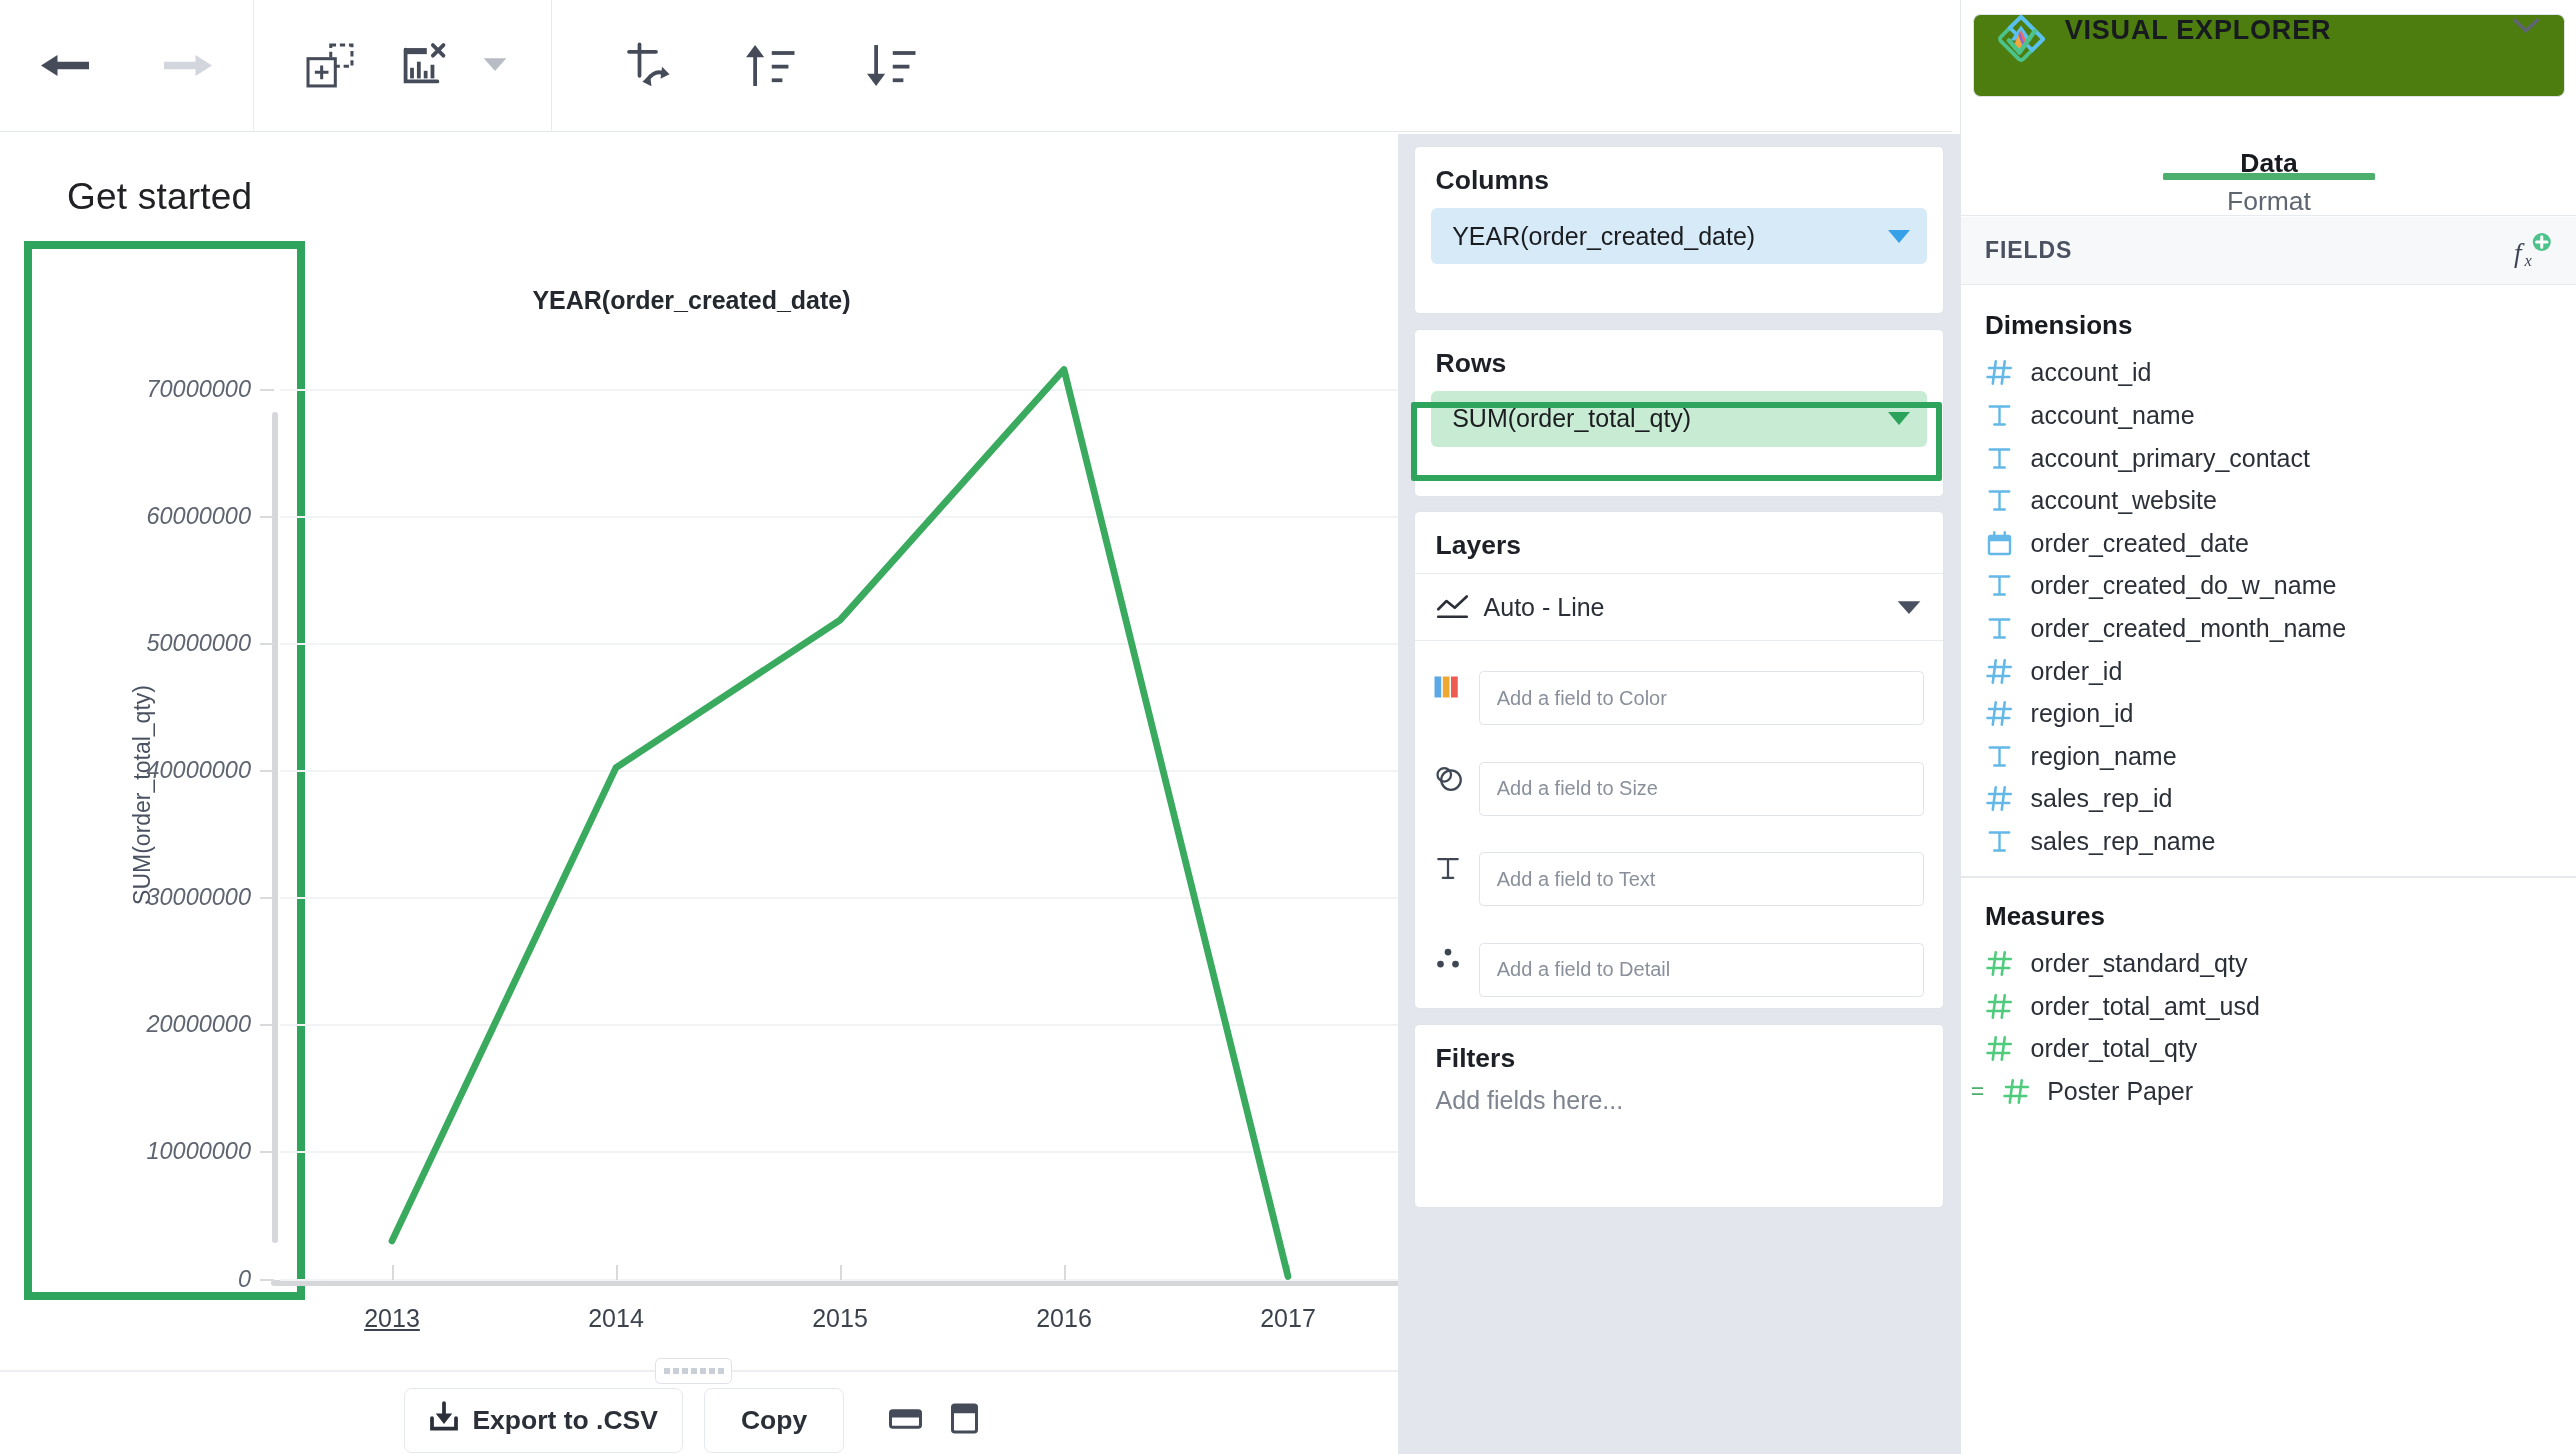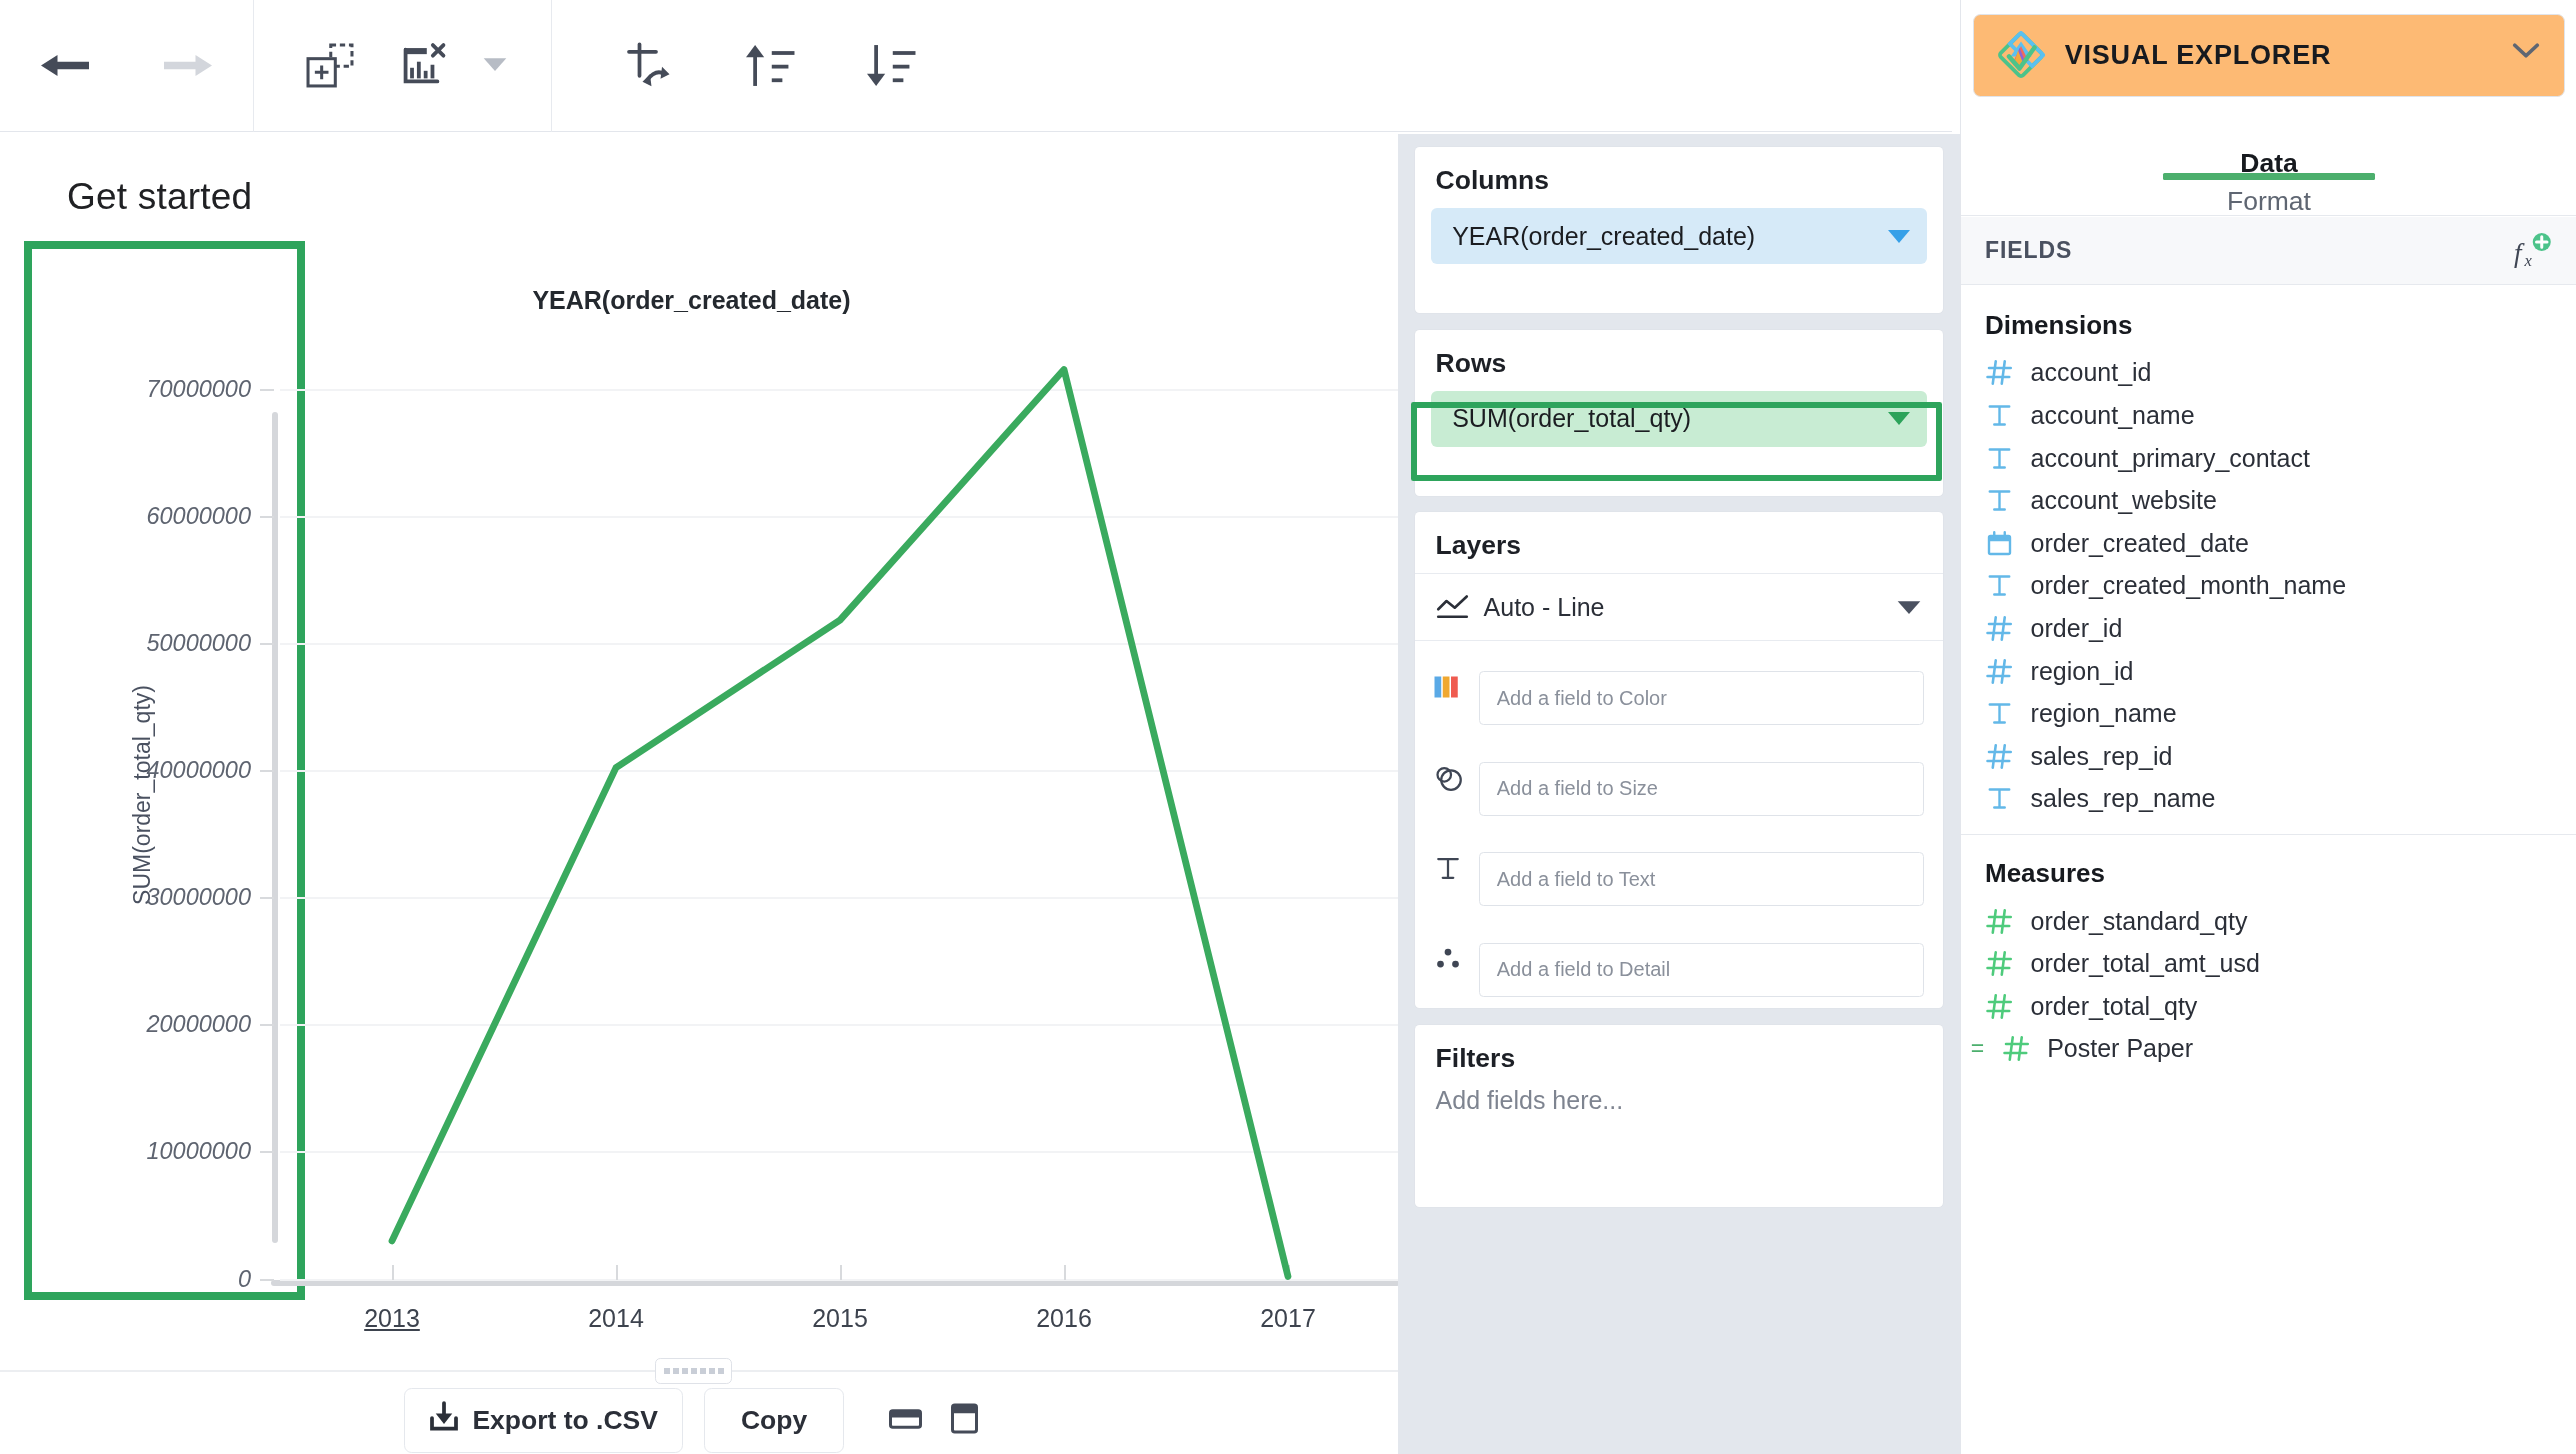--- a/index.html
+++ b/index.html
@@ -155,22 +155,22 @@
   #filters-card { height:182px; }
   #filters-placeholder { font-size:25px; color:#7e8490; padding:0 21px; }
 
   
   #right-pane {
     position:absolute; left:1960px; top:0; width:616px; height:1454px;
     background:#fff; border-left:1.5px solid #e3e6ec;
   }
   #ve-header {
     position:absolute; left:12px; top:13.6px; width:592px; height:83px;
-    border:1.5px solid #e0e4ea; border-radius:7.6px; background:#fdba74;
-    display:flex; align-items:center; padding:0 23px; cursor:pointer;
+    border:1.5px solid #e0e4ea; border-radius:7.6px; background:#4d7c0f;
+    display:flex; align-items:flex-start; padding:0 23px; cursor:pointer;
   }
   #ve-logo { width:48px; height:48px; flex:0 0 48px; margin-right:19.7px; }
   #ve-title { font-size:27px; font-weight:700; letter-spacing:0.8px; color:#171a1f; flex:1; }
   #ve-chevron { width:30px; height:30px; }
 
   #tabs { position:absolute; left:0; top:140px; width:616px; height:76px; display:flex;
           border-bottom:1.5px solid #e6e9ee;flex-direction:column; }
   .tab { flex:1; display:flex; align-items:flex-start; justify-content:center; font-size:26.5px;
          padding-top:7.6px; cursor:pointer; position:relative; }
   .tab.active { font-weight:700; color:#171a1f; }
@@ -562,20 +562,28 @@
             </svg>
           </span>
           <span class="field-label">order_created_date</span>
         </div>
         <div class="field-row">
           <span class="field-icon">
             <svg width="27" height="27" viewBox="0 0 36 36">
               <path d="M5 6 L31 6 M18 6 L18 30 M11 30 L25 30" stroke="#63b8e8" stroke-width="3.2" stroke-linecap="round"></path>
             </svg>
           </span>
+          <span class="field-label">order_created_do_w_name</span>
+        </div>
+        <div class="field-row">
+          <span class="field-icon">
+            <svg width="27" height="27" viewBox="0 0 36 36">
+              <path d="M5 6 L31 6 M18 6 L18 30 M11 30 L25 30" stroke="#63b8e8" stroke-width="3.2" stroke-linecap="round"></path>
+            </svg>
+          </span>
           <span class="field-label">order_created_month_name</span>
         </div>
         <div class="field-row">
           <span class="field-icon">
             <svg width="27" height="27" viewBox="0 0 36 36">
               <path d="M13 3 L9 33 M25 3 L21 33 M4 12 L33 12 M2 24 L31 24" stroke="#63b8e8" stroke-width="3.4" stroke-linecap="round"></path>
             </svg>
           </span>
           <span class="field-label">order_id</span>
         </div>

